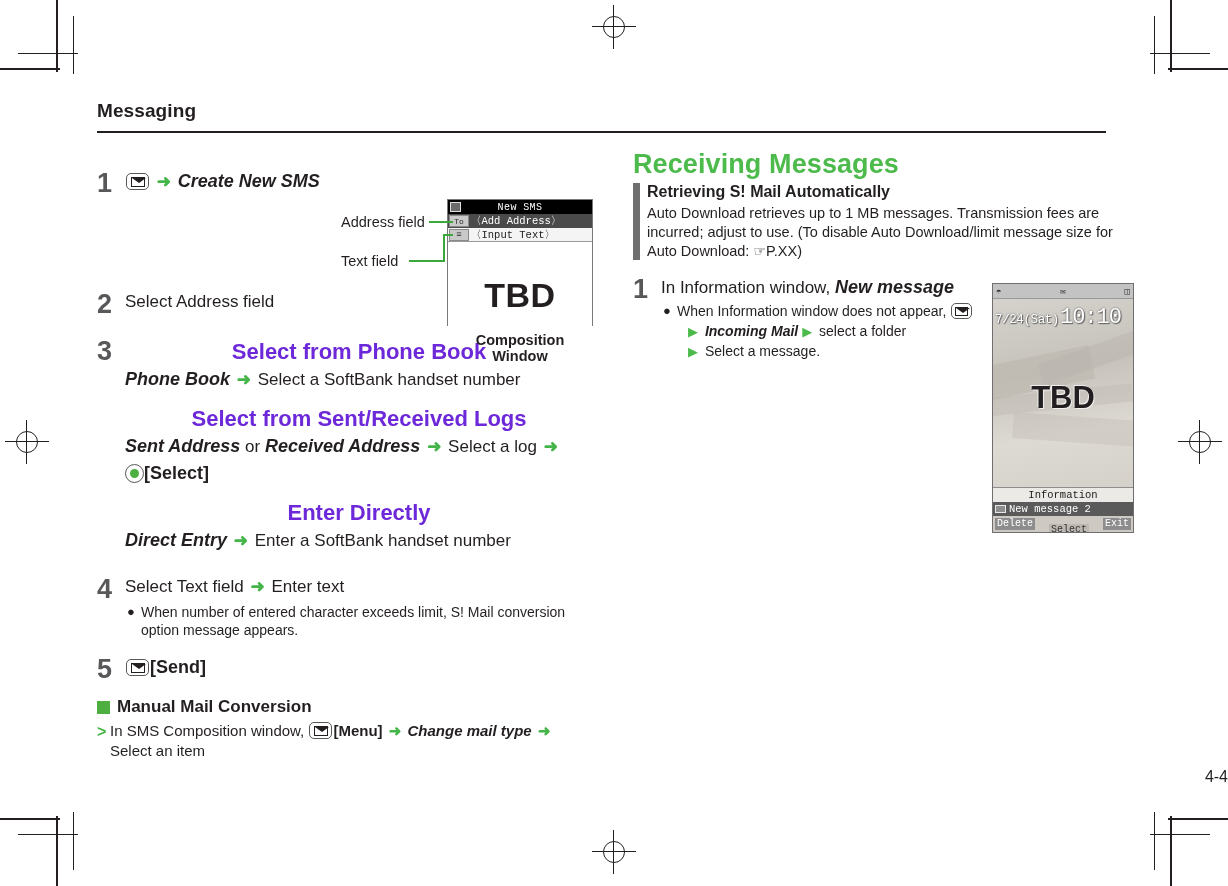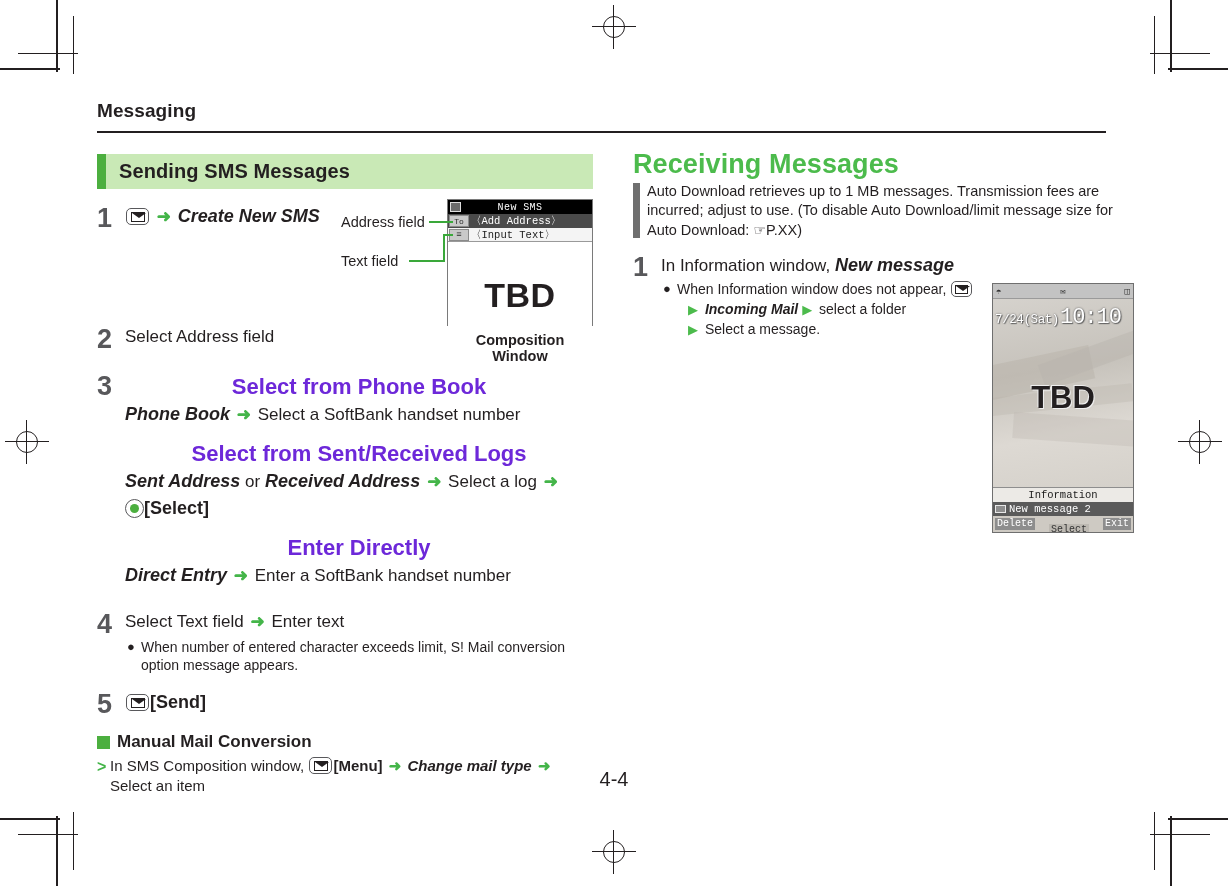--- a/index.html
+++ b/index.html
@@ -208,22 +208,22 @@
   }
   .sb-soft {
     position:absolute; left:0; right:0; bottom:0; height:16px;
     background:#cecac3; display:flex; align-items:center;
     justify-content:space-between; padding:0 2px; font-size:10px;
   }
   .skey { background:#8d8d8d; color:#fff; padding:0 2px; line-height:12px; }
   .skey.mid { background:#bdb9b2; color:#333; align-self:flex-end; margin-bottom:-4px; }
 
   .page-num {
-    position:absolute; left:0; right:0; top:768px; text-align:center;
-    font-size:20px; color:#231f20;
+    position:absolute; left:0; right:0; top:768px; text-align:right;
+    font-size:16px; color:#231f20;
   }
 </style>
 </head>
 <body>
 
 <div class="page">
 
   <div class="cmark" style="left:0;top:68px;width:60px;height:2px;"></div>
   <div class="cmark" style="left:56px;top:0;width:2px;height:72px;"></div>
   <div class="cmark" style="left:18px;top:53px;width:60px;height:1px;"></div>
@@ -263,24 +263,20 @@
     <div class="rv"></div>
       <div class="rh"></div>
       <div class="rc"></div>
   </div>
 
   <div class="running-head">Messaging</div>
   <div class="head-rule"></div>
 
   <div class="col-left">
 
-    <div class="sec-bar">
-      <div class="accent"></div>
-      <div class="sec-title">Sending SMS Messages</div>
-    </div>
 
     <div class="step" style="margin-top:14px;">
       <div class="num">1</div>
       <div class="body">
         <span class="key-mail"><span class="env"></span></span>
         <span class="arrow">➜</span>
         <span class="it" style="font-size:18px;">Create New SMS</span>
       </div>
     </div>
 
@@ -397,20 +393,21 @@
   <div class="ln" style="left:409px;top:260px;width:36px;height:2px;"></div>
   <div class="ln" style="left:443px;top:234px;width:2px;height:28px;"></div>
   <div class="ln" style="left:443px;top:234px;width:10px;height:2px;"></div>
 
   <div class="col-right">
 
     <div class="big-head">Receiving Messages</div>
 
     <div class="gray-block">
       <div class="gbar"></div>
+      <div class="gtitle">Retrieving S! Mail Automatically</div>
       <div class="gtext">
         <span>Auto Download retrieves up to 1 MB messages. Transmission fees are incurred; adjust to use. (To disable Auto Download/limit message size for Auto Download:</span>
         <span class="hand">☞</span><span>P.XX)</span>
       </div>
     </div>
 
 
     <div class="step" style="margin-top:12px;">
       <div class="num">1</div>
       <div class="body" style="width:330px;">

